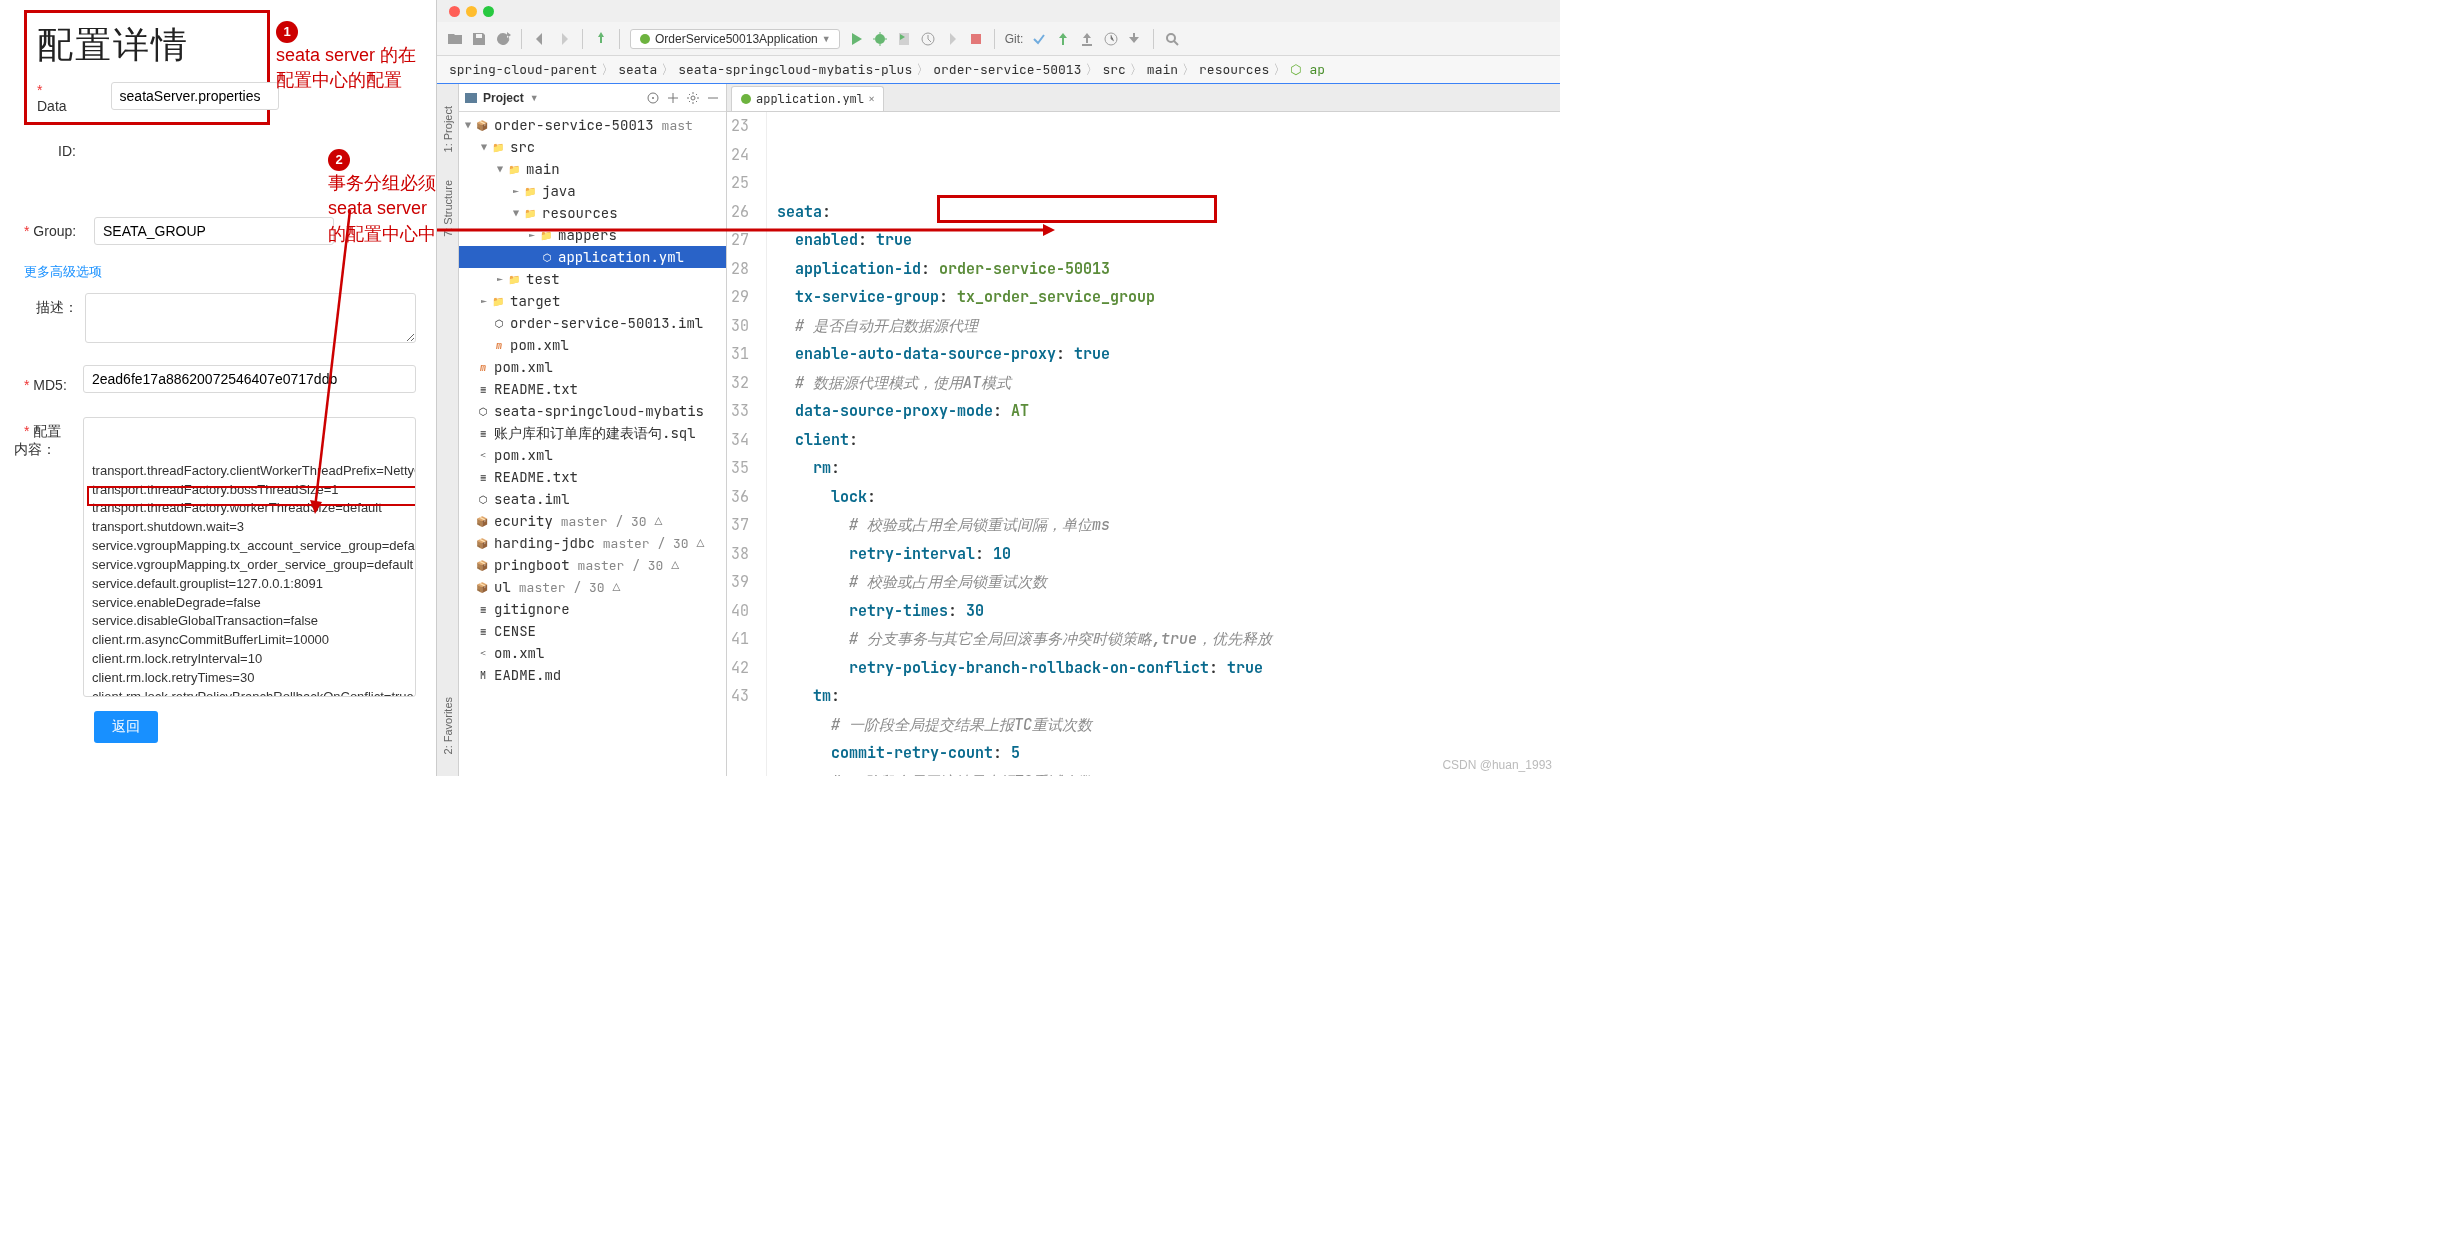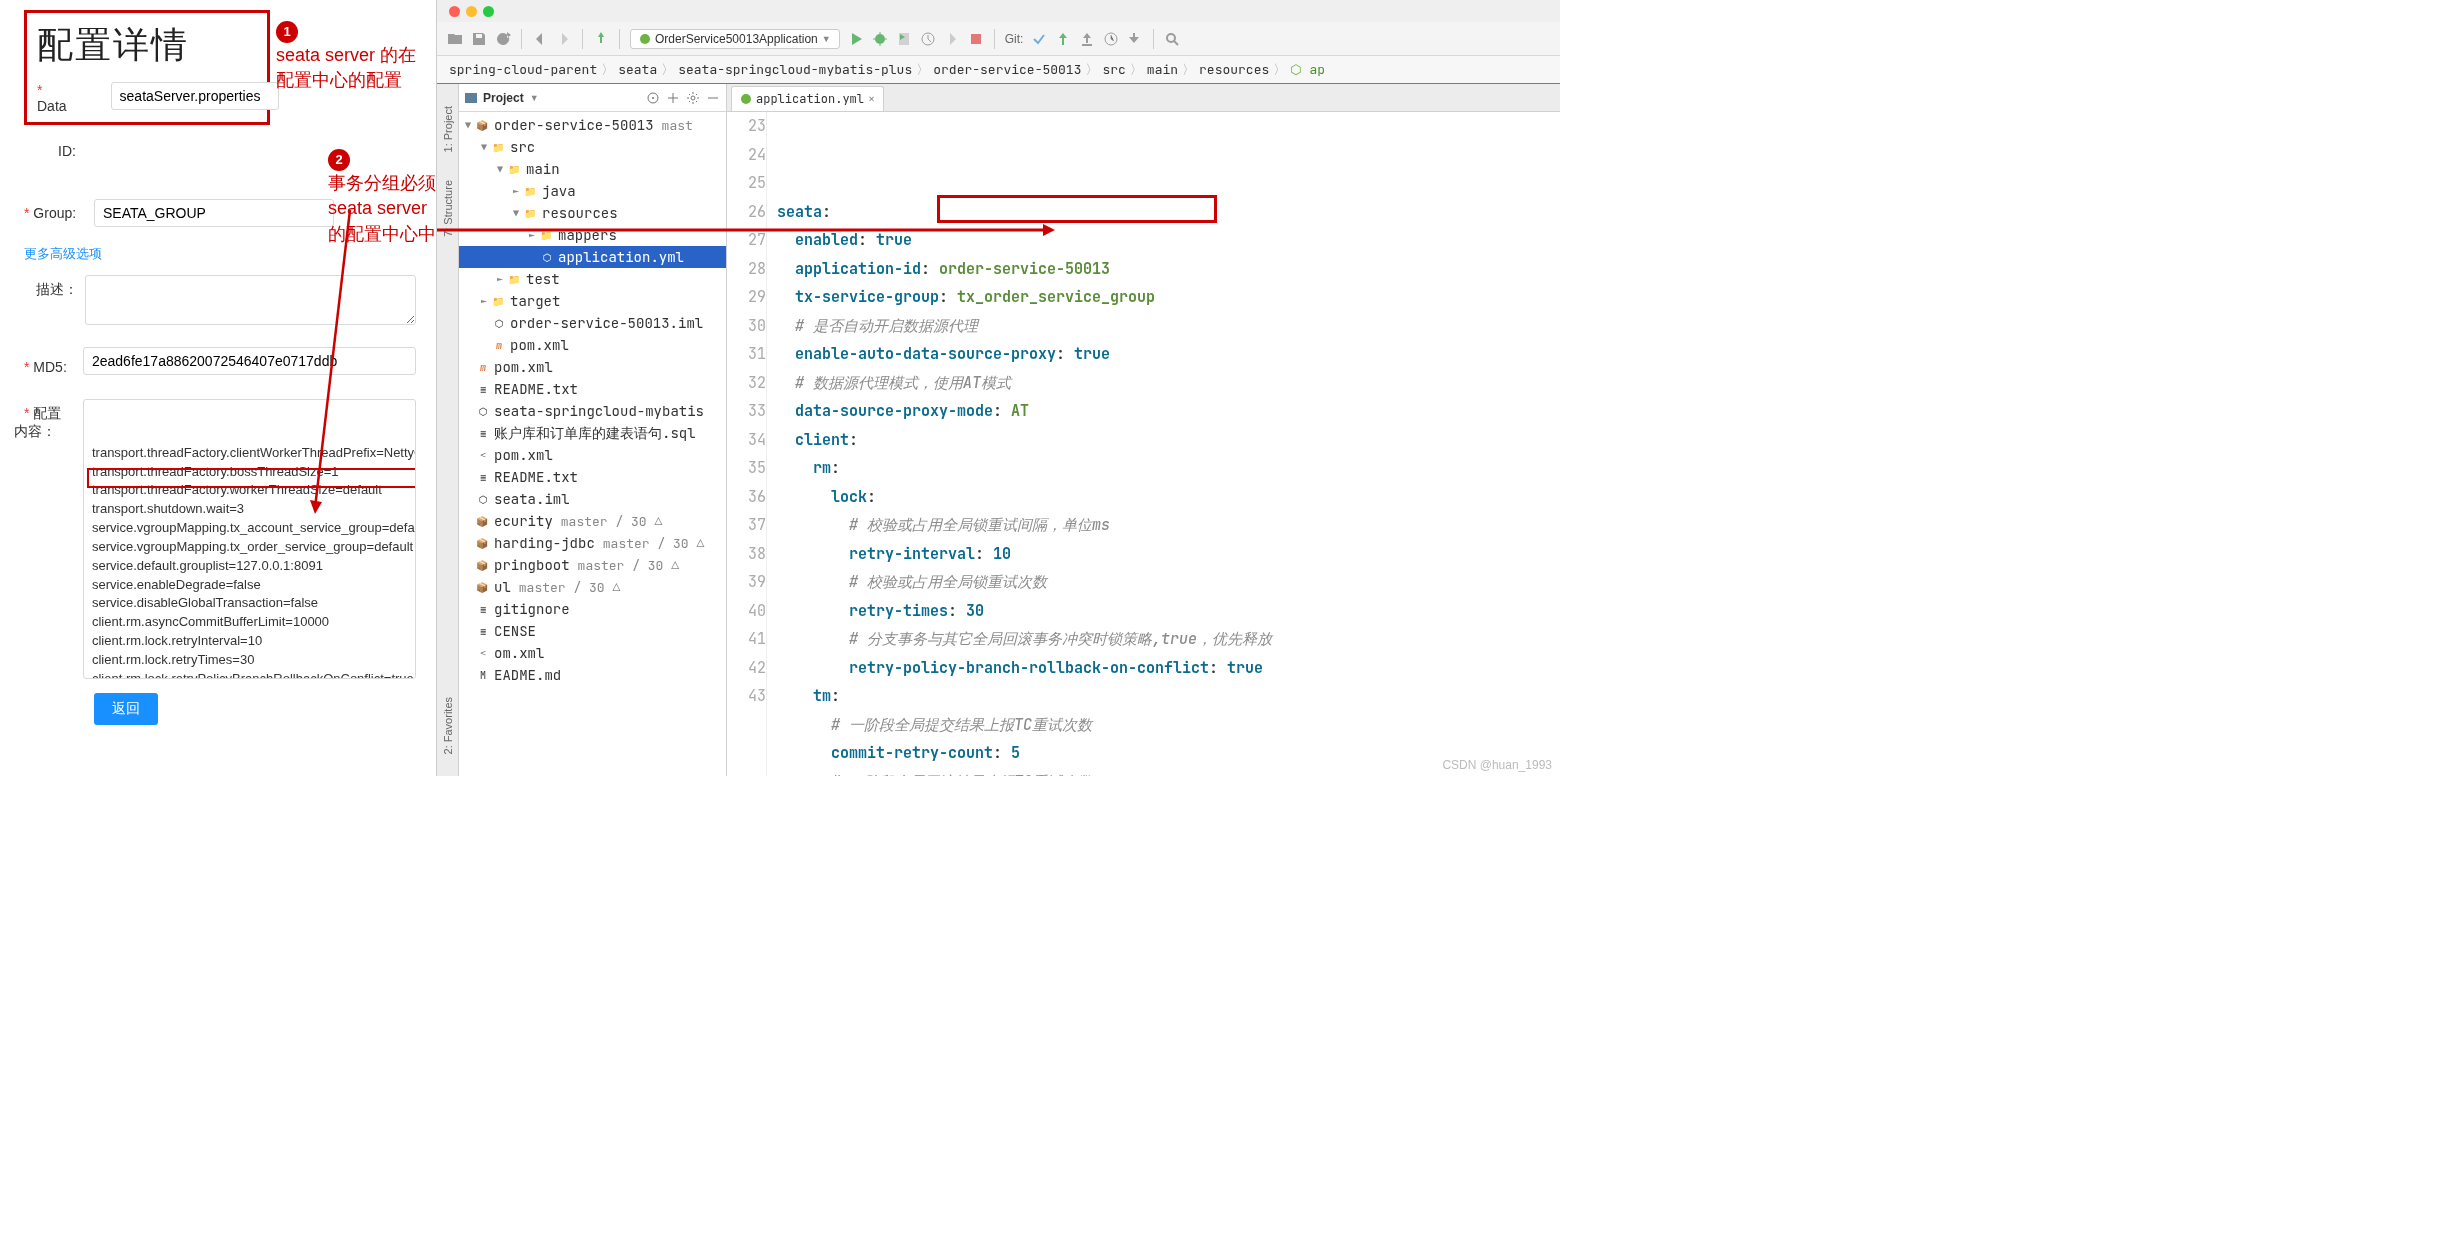--- a/index.html
+++ b/index.html
@@ -63,21 +63,21 @@
   .indent { display: inline-block; }
   .arrow { width: 10px; display: inline-block; color: #888; font-size: 10px; }
   .fi { width: 16px; height: 14px; display: inline-flex; align-items: center; justify-content: center; margin-right: 3px; font-size: 10px; }
   .dir { color: #5d7f9a; }
   .branch-tag { color: #888; font-size: 13px; margin-left: 8px; }
 
   .editor { flex: 1; display: flex; flex-direction: column; background: #fff; }
   .tabbar { height: 28px; background: #ececec; border-bottom: 1px solid #d0d0d0; display: flex; align-items: flex-end; padding-left: 4px; }
   .file-tab { background: #fff; border: 1px solid #d0d0d0; border-bottom: none; padding: 4px 8px; font-size: 12px; font-family: "JetBrains Mono",monospace; display: flex; align-items: center; gap: 4px; border-radius: 3px 3px 0 0; }
   .code-area { flex: 1; display: flex; font-family: "JetBrains Mono","Menlo",monospace; font-size: 15px; line-height: 1.9; overflow: hidden; }
-  .gutter { width: 40px; text-align: right; color: #aaa; padding-right: 0; background: #fff; border-right: 1px solid #eee; user-select: none; }
+  .gutter { width: 40px; text-align: right; color: #aaa; padding-right: 17px; background: #fff; border-right: 1px solid #eee; user-select: none; }
   .codelines { flex: 1; padding-left: 10px; white-space: pre; position: relative; font-weight: 500; }
   .k { color: #0a6b8e; font-weight: 600; }
   .v { color: #0a6b8e; font-weight: 600; }
   .s { color: #5b8c3a; font-weight: 600; }
   .c { color: #8c8c8c; font-style: italic; }
   .box-red { border: 3px solid #cc0000; position: absolute; }
 
   .watermark { position: absolute; right: 8px; bottom: 4px; font-size: 12px; color: #bbb; }
 
   
@@ -107,21 +107,21 @@
       <span class="label-cell" style="padding-left:34px;">ID:</span>
     </div>
 
     <div class="anno1 anno-2">
       <span class="badge">2</span>
       <span style="white-space:pre; vertical-align:top; display:inline-block;">事务分组必须在
 seata server
 的配置中心中存在</span>
     </div>
 
-    <div class="row" style="margin-top:40px;">
+    <div class="row" style="margin-top:58px;">
       <span class="label-cell req">Group:</span>
       <input class="input" style="width: 240px;" value="SEATA_GROUP">
     </div>
 
     <div class="more-link">更多高级选项</div>
 
     <div class="row">
       <span class="label-cell" style="padding-left:12px;">描述：</span>
       <textarea class="textarea desc-ta" style=""></textarea>
     </div>

